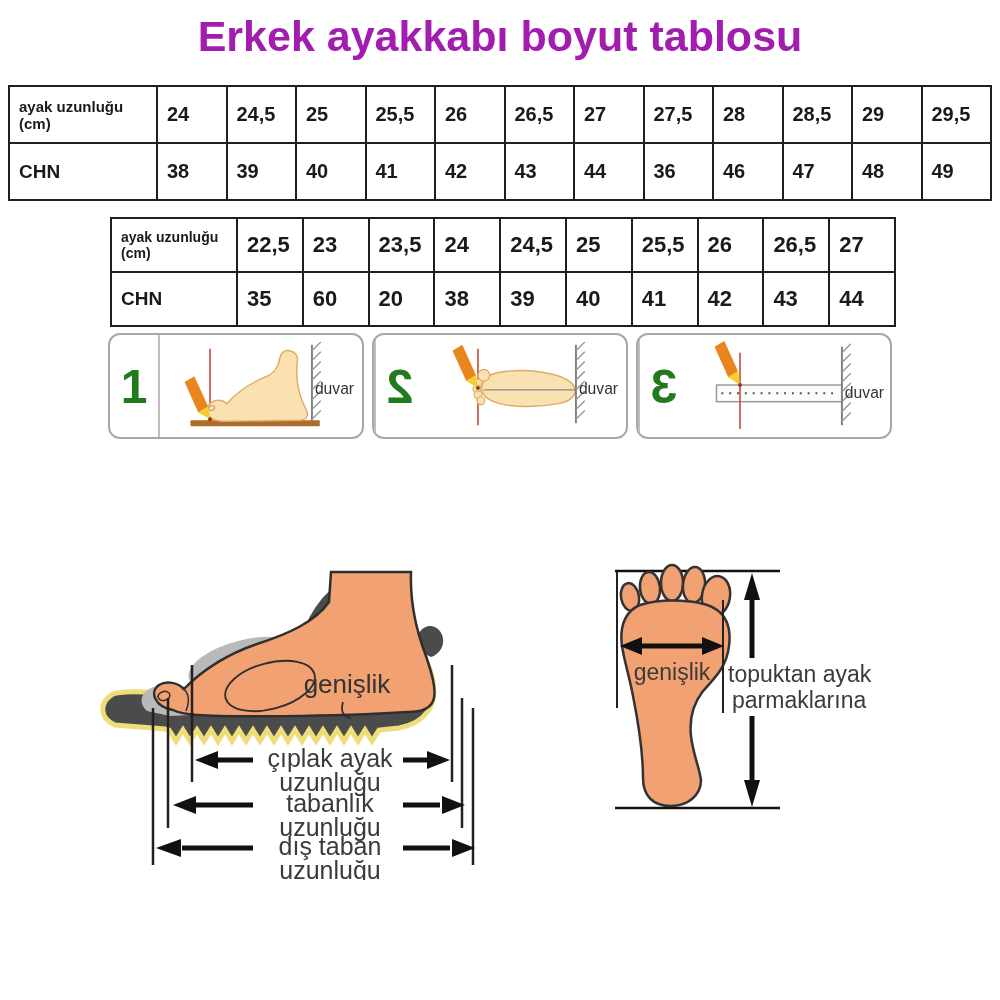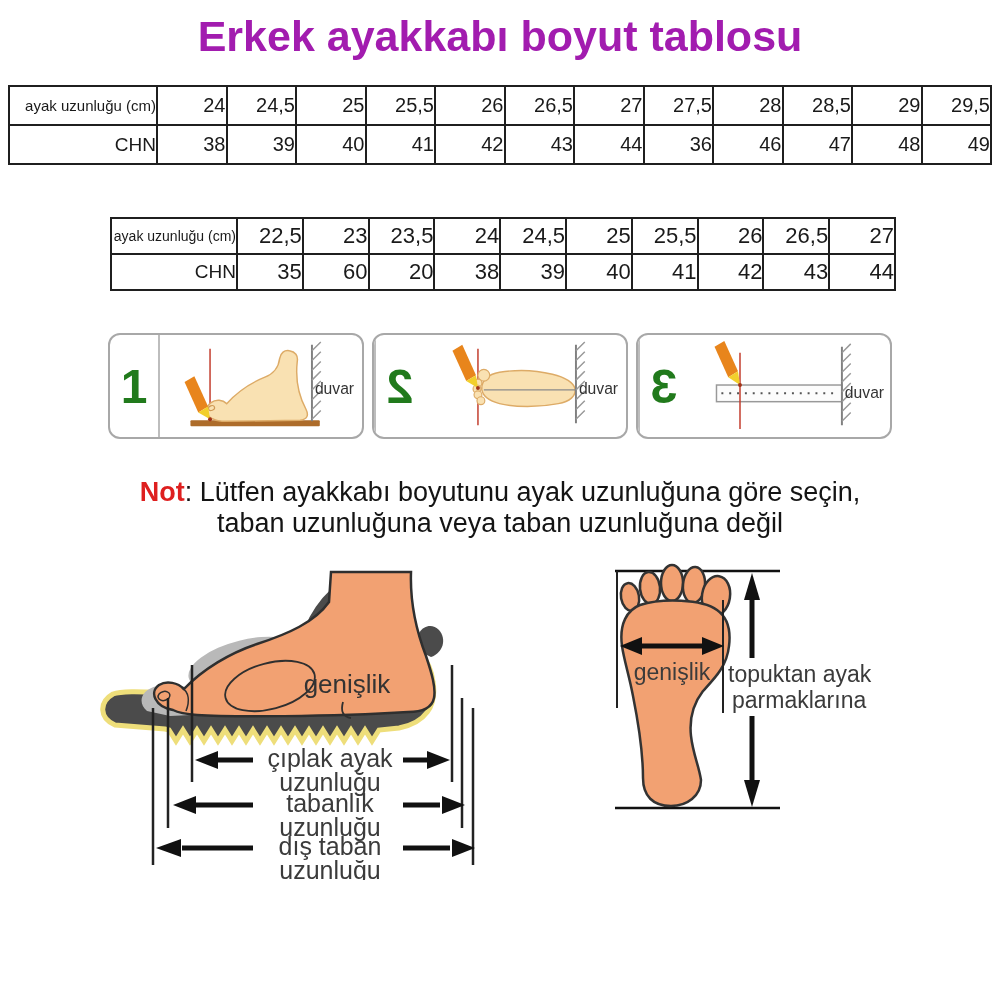--- a/index.html
+++ b/index.html
@@ -2,22 +2,22 @@
 <html><head>
 <meta charset="utf-8">
 <style>
   html,body{margin:0;padding:0;background:#fff;}
   .page{position:relative;width:1000px;height:1000px;background:#ffffff;overflow:hidden;
         font-family:"Liberation Sans",sans-serif;}
   .title{position:absolute;left:0;width:100%;text-align:center;color:#a21caf;font-weight:bold;}
   .title1{top:12px;font-size:43px;}
   .title2{top:166px;font-size:35px;}
   table.size-table{position:absolute;border-collapse:collapse;table-layout:fixed;background:#fff;}
-  .size-table td{border:2px solid #1f1f1f;text-align:right;vertical-align:middle;
-                 font-weight:normal;color:#1a1a1a;padding:0;}
+  .size-table td{border:2px solid #1f1f1f;text-align:left;vertical-align:middle;
+                 font-weight:bold;color:#1a1a1a;padding:9px;}
   table.men{left:8px;top:85px;width:984px;}
   table.men td{height:37px;font-size:20px;}
   table.men td.label-cell{font-size:15px;}
   table.women{left:110px;top:217px;width:786px;}
   table.women td{height:34px;font-size:22px;}
   table.women td.label-cell{font-size:14px;}
   col.label-men{width:148px;}
   col.label-women{width:126px;}
   .steps{position:absolute;left:108px;top:333px;width:784px;height:106px;display:flex;gap:8px;}
   .panel{flex:1;border:2px solid #a8a8a8;border-radius:12px;background:#fff;
@@ -189,24 +189,20 @@
           <polygon points="38,41 48,35 50,49" fill="#f2cf2c"></polygon>
           <circle cx="50" cy="49" r="2" fill="#a23317"></circle>
         </g>
         <line x1="154" y1="10" x2="154" y2="90" stroke="#808080" stroke-width="2"></line>
         <path d="M154,16 l9,-9 M154,26 l9,-9 M154,36 l9,-9 M154,46 l9,-9 M154,56 l9,-9 M154,66 l9,-9 M154,76 l9,-9 M154,86 l9,-9" stroke="#9a9a9a" stroke-width="1.5"></path>
         <text x="157" y="62" font-size="16" fill="#333">duvar</text>
       </svg>
     </div>
   </div>
 
-  <div class="note">
-    <div class="note-line"><span class="note-label">Not</span><span>: </span><span>Lütfen ayakkabı boyutunu ayak uzunluğuna göre seçin,</span></div>
-    <div class="note-line">taban uzunluğuna veya taban uzunluğuna değil</div>
-  </div>
 
   <svg class="svg-abs" style="left:85px;top:560px;" width="400" height="320" viewBox="0 0 400 320">
 
     <path d="M28,134 C14,142 14,158 30,165 L80,169 L84,170 l7,11 l7,-11 l7,11 l7,-11 l7,11 l7,-11 l7,11 l7,-11 l7,11 l7,-11 l7,11 l7,-11 l7,11 l7,-11 l7,11 l7,-11 l7,11 l7,-11 l7,11 l7,-11 l7,11 l7,-11 l7,11 l7,-11 l7,11 l7,-11 l7,11 l7,-11 l7,11 l7,-11 L314,168 C340,163 352,146 348,122 C345,98 331,86 315,87 C300,88 294,100 300,114 C262,122 205,128 145,132 C95,136 44,128 28,134 Z" fill="#4b4b4b" stroke="#eede7a" stroke-width="5"></path>
 
     <ellipse cx="160" cy="104" rx="58" ry="24" transform="rotate(-14 160 104)" fill="#b9b9b9"></ellipse>
     <path d="M72,126 C56,130 52,142 62,151 L85,156 L305,146 C320,142 323,128 312,120 L280,118 C210,126 135,128 72,126 Z" fill="#b9b9b9"></path>
 
     <path d="M266,24 C243,37 226,62 222,88" fill="none" stroke="#4b4b4b" stroke-width="15" stroke-linecap="round"></path>
     <path d="M332,90 C328,70 344,60 354,70 C362,79 358,93 346,97 Z" fill="#4b4b4b"></path>

